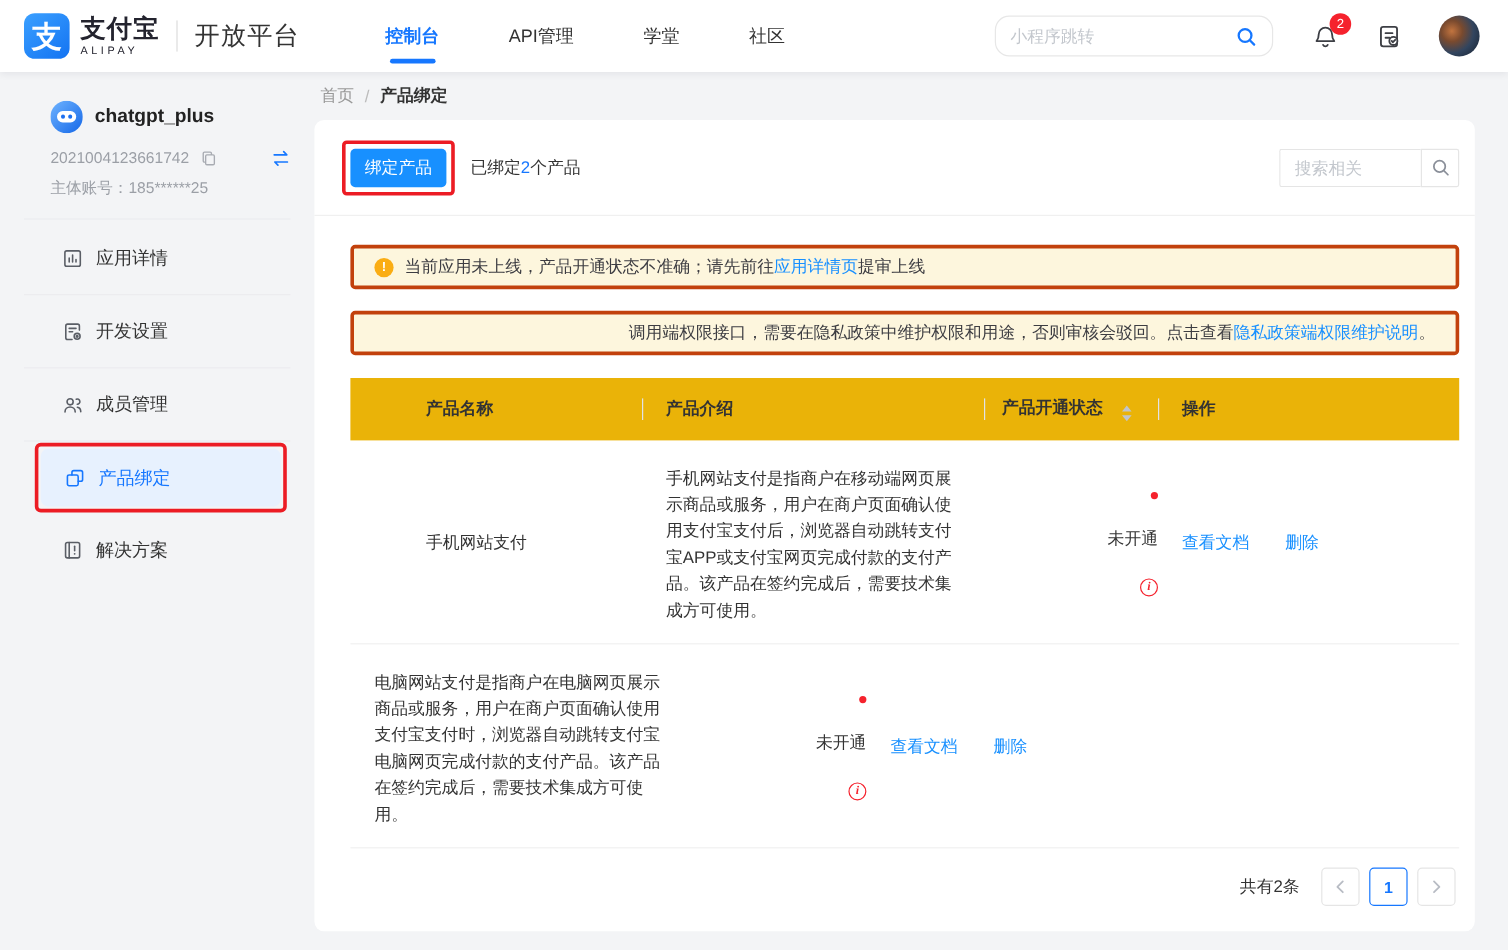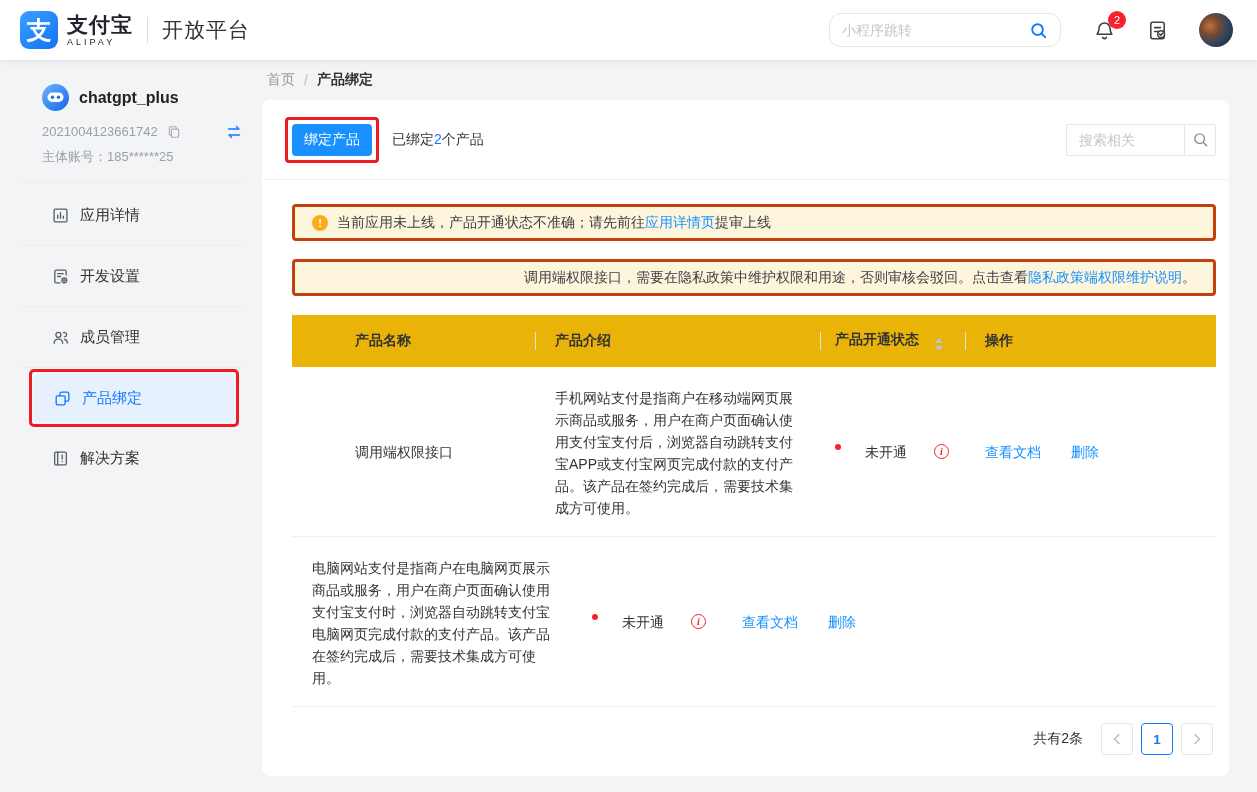--- a/index.html
+++ b/index.html
@@ -118,21 +118,21 @@
   .sort { display:inline-flex; flex-direction:column; gap:3px; margin-left:16px;
           vertical-align:1px; cursor:pointer; }
   .caret-up { width:0; height:0; border-left:4px solid transparent; border-right:4px solid transparent;
               border-bottom:5px solid #c0c4cc; }
   .caret-down { width:0; height:0; border-left:4px solid transparent; border-right:4px solid transparent;
                 border-top:5px solid #c0c4cc; }
 
   .tr { display:flex; align-items:center; border-bottom:1px solid #f0f0f0; padding:20px 0 17px; }
   .td-name { width:243px; padding-left:63px; color:#333; }
   .td-intro { width:285px; padding:0 15px 0 20px; line-height:22px; color:#333; }
-  .td-status { width:145px; padding-left:15px; display:flex; align-items:flex-start; gap:24px; }
+  .td-status { width:145px; padding-left:15px; display:flex; align-items:flex-end; gap:24px;flex-direction:column; }
   .dot { width:6px; height:6px; border-radius:50%; background:#f5222d; flex-shrink:0; }
   .info-i { width:15px; height:15px; border-radius:50%; border:1px solid #f5222d; color:#f5222d;
             font-size:10px; display:inline-flex; align-items:center; justify-content:center;
             margin-left:3px; cursor:pointer; }
   .info-i::before { content:"i"; font-family:"Liberation Serif",serif; font-style:italic; font-weight:bold; }
   .td-action { flex:1; padding-left:20px; display:flex; gap:30px; }
   .td-action a { color:#1890ff; }
 
   
   .pagination { display:flex; justify-content:flex-end; align-items:center; gap:8px;
@@ -151,20 +151,26 @@
       <span>支</span>
     </div>
     <div class="brand">
       <span class="brand-cn">支付宝</span>
       <span class="brand-en">ALIPAY</span>
     </div>
   </div>
   <div class="divider-v"></div>
   <div class="platform-title">开放平台</div>
 
+  <nav class="top-nav">
+    <a class="top-nav-item active">控制台</a>
+    <a class="top-nav-item">API管理</a>
+    <a class="top-nav-item">学堂</a>
+    <a class="top-nav-item">社区</a>
+  </nav>
 
   <div class="header-search">
     <input placeholder="小程序跳转" style="">
     <span style="display:flex;">
       <svg width="19" height="19" viewBox="0 0 20 20" fill="none" stroke="#1677ff" stroke-width="2" stroke-linecap="round">
         <circle cx="9" cy="9" r="5.6"></circle>
           <path d="M13.4 13.4 L17 17"></path>
       </svg>
     </span>
   </div>
@@ -340,21 +346,21 @@
           <div class="th col-status">
             <span>产品开通状态</span><span class="sort">
                 <i class="caret-up"></i>
                 <i class="caret-down"></i>
               </span>
           </div>
           <div class="th col-action">操作</div>
         </div>
 
         <div class="tr">
-          <div class="td-name">调用端权限接口</div>
+          <div class="td-name">手机网站支付</div>
           <div class="td-intro">手机网站支付是指商户在移动端网页展示商品或服务，用户在商户页面确认使用支付宝支付后，浏览器自动跳转支付宝APP或支付宝网页完成付款的支付产品。该产品在签约完成后，需要技术集成方可使用。</div>
           <div class="td-status">
             <span class="dot"></span>
             <span>未开通</span>
             <span class="info-i"></span>
           </div>
           <div class="td-action">
             <a>查看文档</a>
             <a>删除</a>
           </div>

